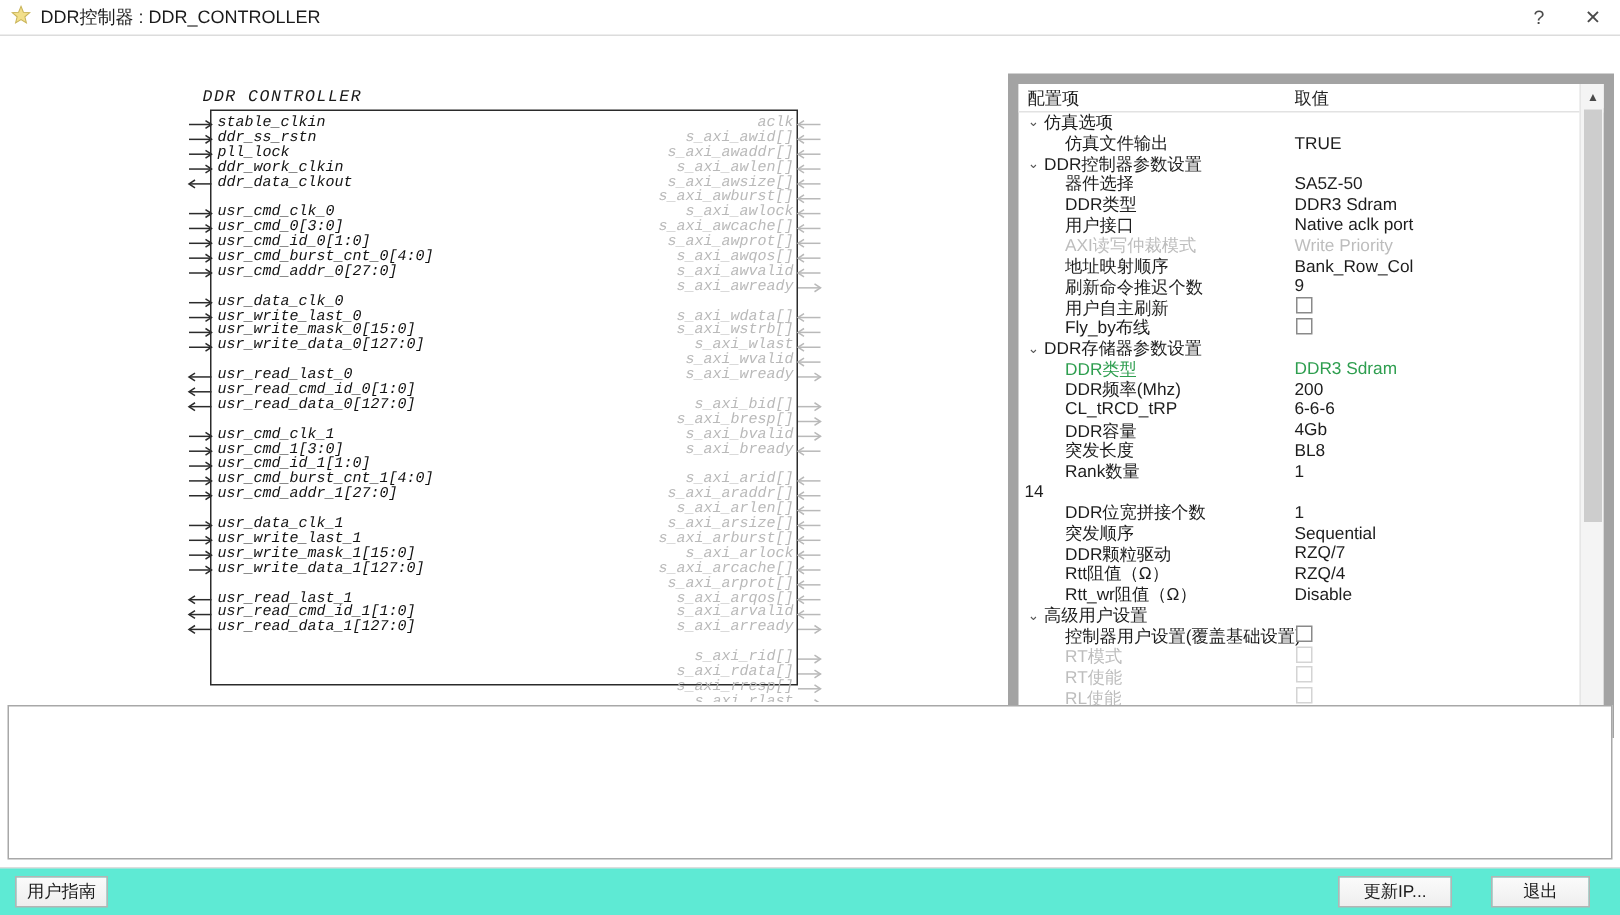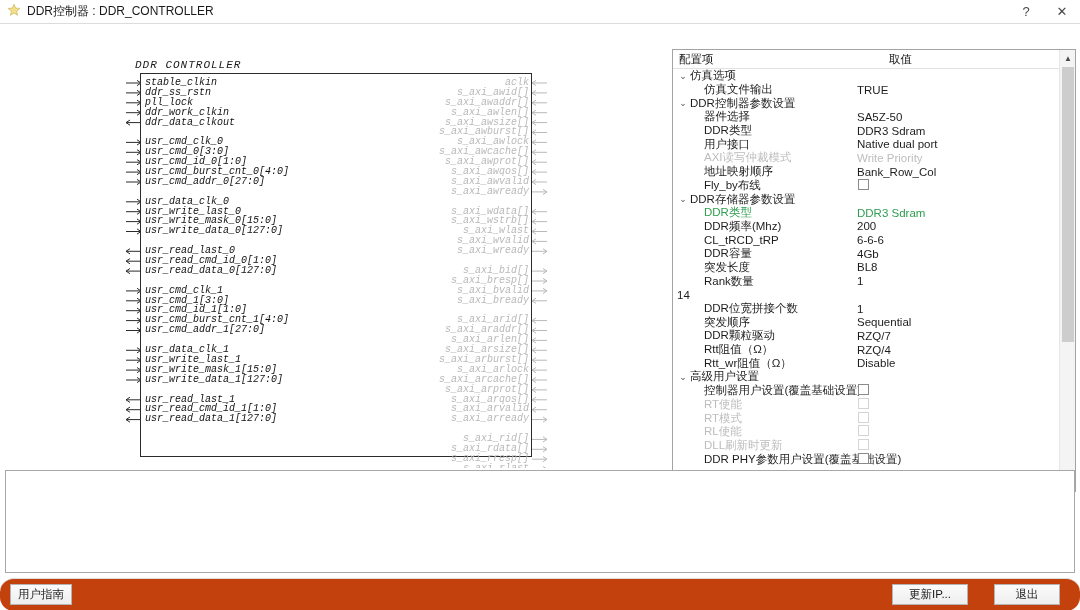--- a/index.html
+++ b/index.html
@@ -129,21 +129,21 @@
     pointer-events: none;
   }
 
   
   #tree-panel {
     position: absolute;
     left: 672px;
     top: 25px;
     width: 404px;
     height: 443px;
-    border: 1px solid #a3a3a3;
+    border: 7px solid #a3a3a3;
     background: #ffffff;
     box-sizing: border-box;
     overflow: hidden;
   }
   #tree-header {
     height: 18px;
     display: flex;
     border-bottom: 1px solid #e2e2e2;
     background: #ffffff;
     font-size: 11.5px;
@@ -152,21 +152,20 @@
   }
   #tree-header .col-item {
     width: 180px;
     padding-left: 6px;
     box-sizing: border-box;
   }
   #tree-header .col-val {
     flex: 1;
     padding-left: 4px;
     box-sizing: border-box;
-    margin-left: 32px;
   }
   #tree-body {
     position: relative;
     height: 423px;
     overflow: hidden;
   }
   .tree-row {
     display: flex;
     align-items: center;
     height: 13.7px;
@@ -251,23 +250,22 @@
     overflow: hidden;
   }
 
   
   #footer {
     position: absolute;
     left: 0;
     top: 578px;
     width: 1080px;
     height: 32px;
-    background: #c2410c;
+    background: #5eead4;
     border-top: 1px solid #dddddd;
-    border-radius: 14px;
   }
   .btn {
     position: absolute;
     height: 21px;
     background: linear-gradient(#fbfbfb, #eeeeee);
     border: 1px solid #b4b4b4;
     font-size: 11.5px;
     color: #1a1a1a;
     font-family: "Liberation Sans", "DejaVu Sans", sans-serif;
     display: flex;
@@ -478,33 +476,45 @@
         <div class="tree-row leaf">
           <div class="label">
             <span>DDR类型</span>
           </div>
           <div class="value"><span>DDR3 Sdram</span></div>
         </div>
         <div class="tree-row leaf">
           <div class="label">
             <span>用户接口</span>
           </div>
-          <div class="value"><span>Native dual port</span></div>
+          <div class="value"><span>Native aclk port</span></div>
         </div>
         <div class="tree-row leaf">
           <div class="label">
             <span class="disabled">AXI读写仲裁模式</span>
           </div>
           <div class="value"><span class="disabled">Write Priority</span></div>
         </div>
         <div class="tree-row leaf">
           <div class="label">
             <span>地址映射顺序</span>
           </div>
           <div class="value"><span>Bank_Row_Col</span></div>
+        </div>
+        <div class="tree-row leaf">
+          <div class="label">
+            <span>刷新命令推迟个数</span>
+          </div>
+          <div class="value"><span>9</span></div>
+        </div>
+        <div class="tree-row leaf">
+          <div class="label">
+            <span>用户自主刷新</span>
+          </div>
+          <div class="value"><span class="cb"></span></div>
         </div>
         <div class="tree-row leaf">
           <div class="label">
             <span>Fly_by布线</span>
           </div>
           <div class="value"><span class="cb"></span></div>
         </div>
         <div class="tree-row grp">
           <div class="label">
             <span class="chev">⌄</span>
@@ -589,27 +599,27 @@
           <div class="value"><span></span></div>
         </div>
         <div class="tree-row leaf">
           <div class="label">
             <span>控制器用户设置(覆盖基础设置)</span>
           </div>
           <div class="value"><span class="cb"></span></div>
         </div>
         <div class="tree-row leaf">
           <div class="label">
+            <span class="disabled">RT模式</span>
+          </div>
+          <div class="value"><span class="cb dis"></span></div>
+        </div>
+        <div class="tree-row leaf">
+          <div class="label">
             <span class="disabled">RT使能</span>
-          </div>
-          <div class="value"><span class="cb dis"></span></div>
-        </div>
-        <div class="tree-row leaf">
-          <div class="label">
-            <span class="disabled">RT模式</span>
           </div>
           <div class="value"><span class="cb dis"></span></div>
         </div>
         <div class="tree-row leaf">
           <div class="label">
             <span class="disabled">RL使能</span>
           </div>
           <div class="value"><span class="cb dis"></span></div>
         </div>
         <div class="tree-row leaf">

